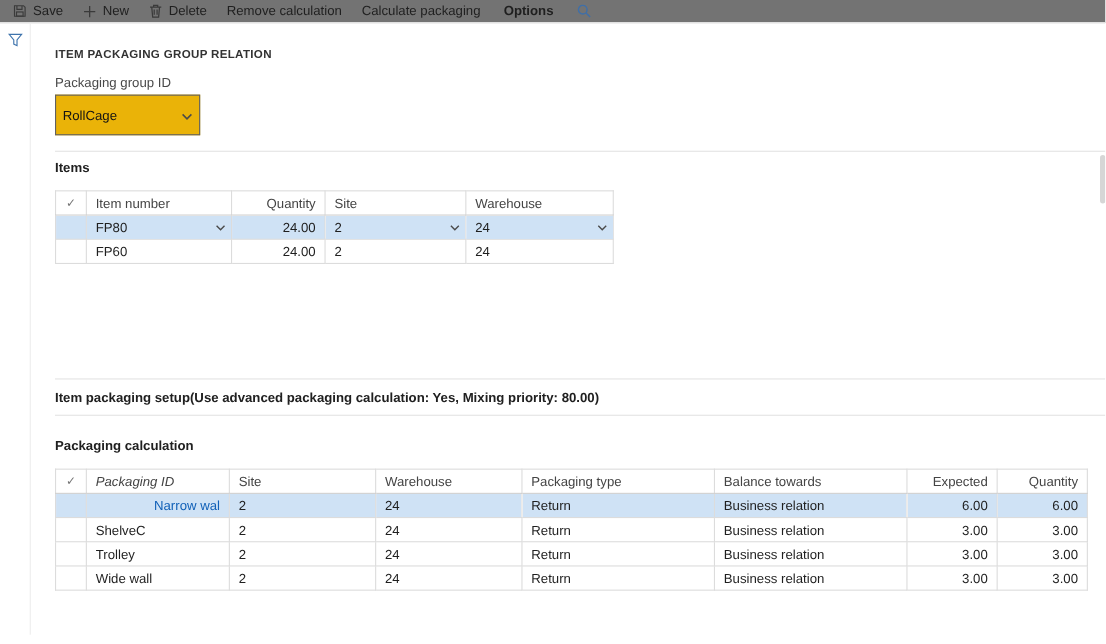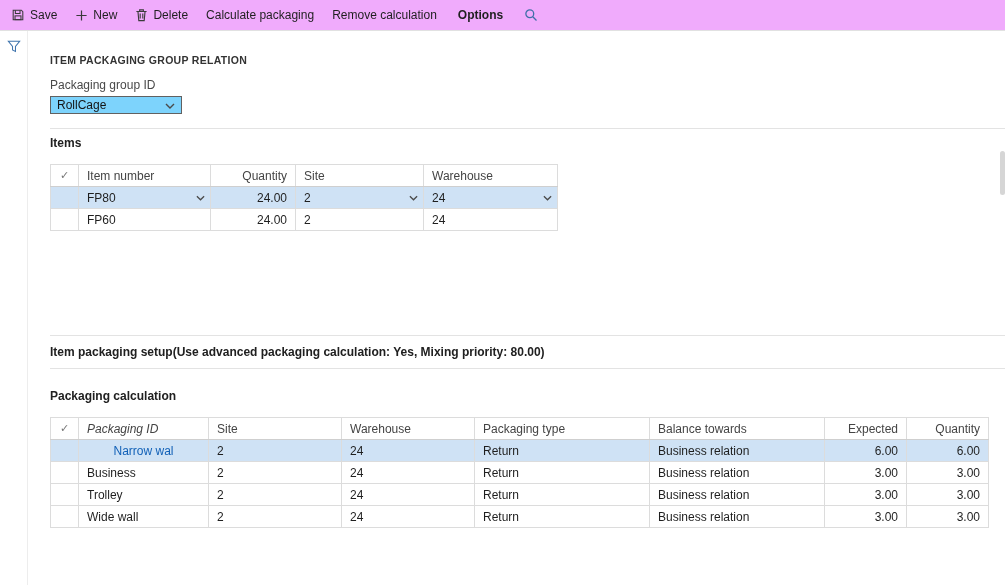--- a/index.html
+++ b/index.html
@@ -2,36 +2,36 @@
 <html style="--accent: #1160b7; --sel: #cfe2f5;"><head>
 <meta charset="utf-8">
 <style>
   *{box-sizing:border-box;margin:0;padding:0}
   :root{--accent:#1160b7;--sel:#cfe2f5;--line:#e3e3e3;--grid-border:#dcdcdc;--text:#1f1f1f}
   html,body{width:1005px;height:585px;overflow:hidden;background:#fff;
     font-family:"Liberation Sans","DejaVu Sans",sans-serif;font-size:12px;color:var(--text)}
   body{position:relative}
 
   
-  .toolbar{height:31px;display:flex;align-items:stretch;border-bottom:1px solid #e1e1e1;padding-left:2px;background:#f0abfc}
+  .toolbar{height:21px;display:flex;align-items:stretch;border-bottom:1px solid #e1e1e1;padding-left:2px;background:#737373}
   .tb-btn{display:flex;align-items:center;gap:5px;padding:0 9px;border:0;background:transparent;
     font:12px "Liberation Sans","DejaVu Sans",sans-serif;color:var(--text);cursor:pointer;white-space:nowrap}
   .tb-btn.bold{font-weight:700;padding:0 12px}
   .tb-btn svg{display:block}
 
   
   .workspace{display:flex;height:556px}
   .left-rail{width:28px;border-right:1px solid #ededed;padding-top:7px;display:flex;justify-content:center;align-items:flex-start;flex:none}
   .rail-btn{border:0;background:transparent;cursor:pointer;padding:2px}
   .main{flex:1;padding-left:22px;position:relative;overflow:hidden}
 
   .page-title{font-size:23px;font-weight:600;color:#141414;margin-top:20px;line-height:30px}
   .group-caption{margin-top:23px;font-size:10.5px;font-weight:700;color:#333;letter-spacing:.3px;line-height:13px}
   .field-label{display:block;margin-top:11px;font-size:12px;color:#494949;line-height:14px}
-  .combobox{margin-top:4px;width:132px;height:18px;border:1px solid #616161;background:#7dd3fc;
+  .combobox{margin-top:4px;width:132px;height:37px;border:1px solid #616161;background:#eab308;
     display:flex;align-items:center;justify-content:space-between;padding:0 6px;cursor:pointer}
   .combobox .cb-value{font-size:12px;color:#141414}
 
   
   .items-section{margin-top:14px;border-top:1px solid var(--line);padding-bottom:104px}
   .section-title{font-size:12px;font-weight:700;color:#202020;padding:7px 0 6px}
   .collapsed-band{border-top:1px solid var(--line);border-bottom:1px solid var(--line);
     padding:9px 0;font-size:12px;font-weight:700;color:#202020}
   .calc-section{margin-top:13px}
 
@@ -90,24 +90,24 @@
   </button>
   <button class="tb-btn">
     <span>
       <svg width="13" height="14" viewBox="0 0 14 15" fill="none" stroke="#3a3a3a" stroke-width="1.2">
         <path d="M1.5 3.8h11M5 3.6V2h4v1.6M3.2 3.9l.9 9.6h5.8l.9-9.6M5.6 6v5.2M8.4 6v5.2"></path>
       </svg>
     </span>
     <span>Delete</span>
   </button>
   <button class="tb-btn">
+    <span>Remove calculation</span>
+  </button>
+  <button class="tb-btn">
     <span>Calculate packaging</span>
-  </button>
-  <button class="tb-btn">
-    <span>Remove calculation</span>
   </button>
   <button class="tb-btn bold">
     <span>Options</span>
   </button>
   <button class="tb-btn">
     <span>
       <svg width="14" height="14" viewBox="0 0 15 15" fill="none" stroke="#3f6fa8" stroke-width="1.4">
         <circle cx="6.2" cy="6.2" r="4.2"></circle>
           <path d="M9.4 9.4l4 4"></path>
       </svg>
@@ -193,31 +193,31 @@
               <th class="c2" style="text-align: left;">Warehouse</th>
               <th class="c3" style="text-align: left;">Packaging type</th>
               <th class="c4" style="text-align: left;">Balance towards</th>
               <th class="c5" style="text-align: right;">Expected</th>
               <th class="c6" style="text-align: right;">Quantity</th>
             </tr>
           </thead>
         <tbody>
             <tr class="selected">
               <td class="sel-col"></td>
-              <td class="c0 link" style="text-align: center;"><span>Narrow wal</span></td>
+              <td class="c0 link" style="text-align: right;"><span>Narrow wal</span></td>
               <td class="c1" style="text-align: left;"><span>2</span></td>
               <td class="c2" style="text-align: left;"><span>24</span></td>
               <td class="c3" style="text-align: left;"><span>Return</span></td>
               <td class="c4" style="text-align: left;"><span>Business relation</span></td>
               <td class="c5" style="text-align: right;"><span>6.00</span></td>
               <td class="c6" style="text-align: right;"><span>6.00</span></td>
             </tr>
             <tr>
               <td class="sel-col"></td>
-              <td class="c0" style="text-align: left;"><span>Business</span></td>
+              <td class="c0" style="text-align: left;"><span>ShelveC</span></td>
               <td class="c1" style="text-align: left;"><span>2</span></td>
               <td class="c2" style="text-align: left;"><span>24</span></td>
               <td class="c3" style="text-align: left;"><span>Return</span></td>
               <td class="c4" style="text-align: left;"><span>Business relation</span></td>
               <td class="c5" style="text-align: right;"><span>3.00</span></td>
               <td class="c6" style="text-align: right;"><span>3.00</span></td>
             </tr>
             <tr>
               <td class="sel-col"></td>
               <td class="c0" style="text-align: left;"><span>Trolley</span></td>

